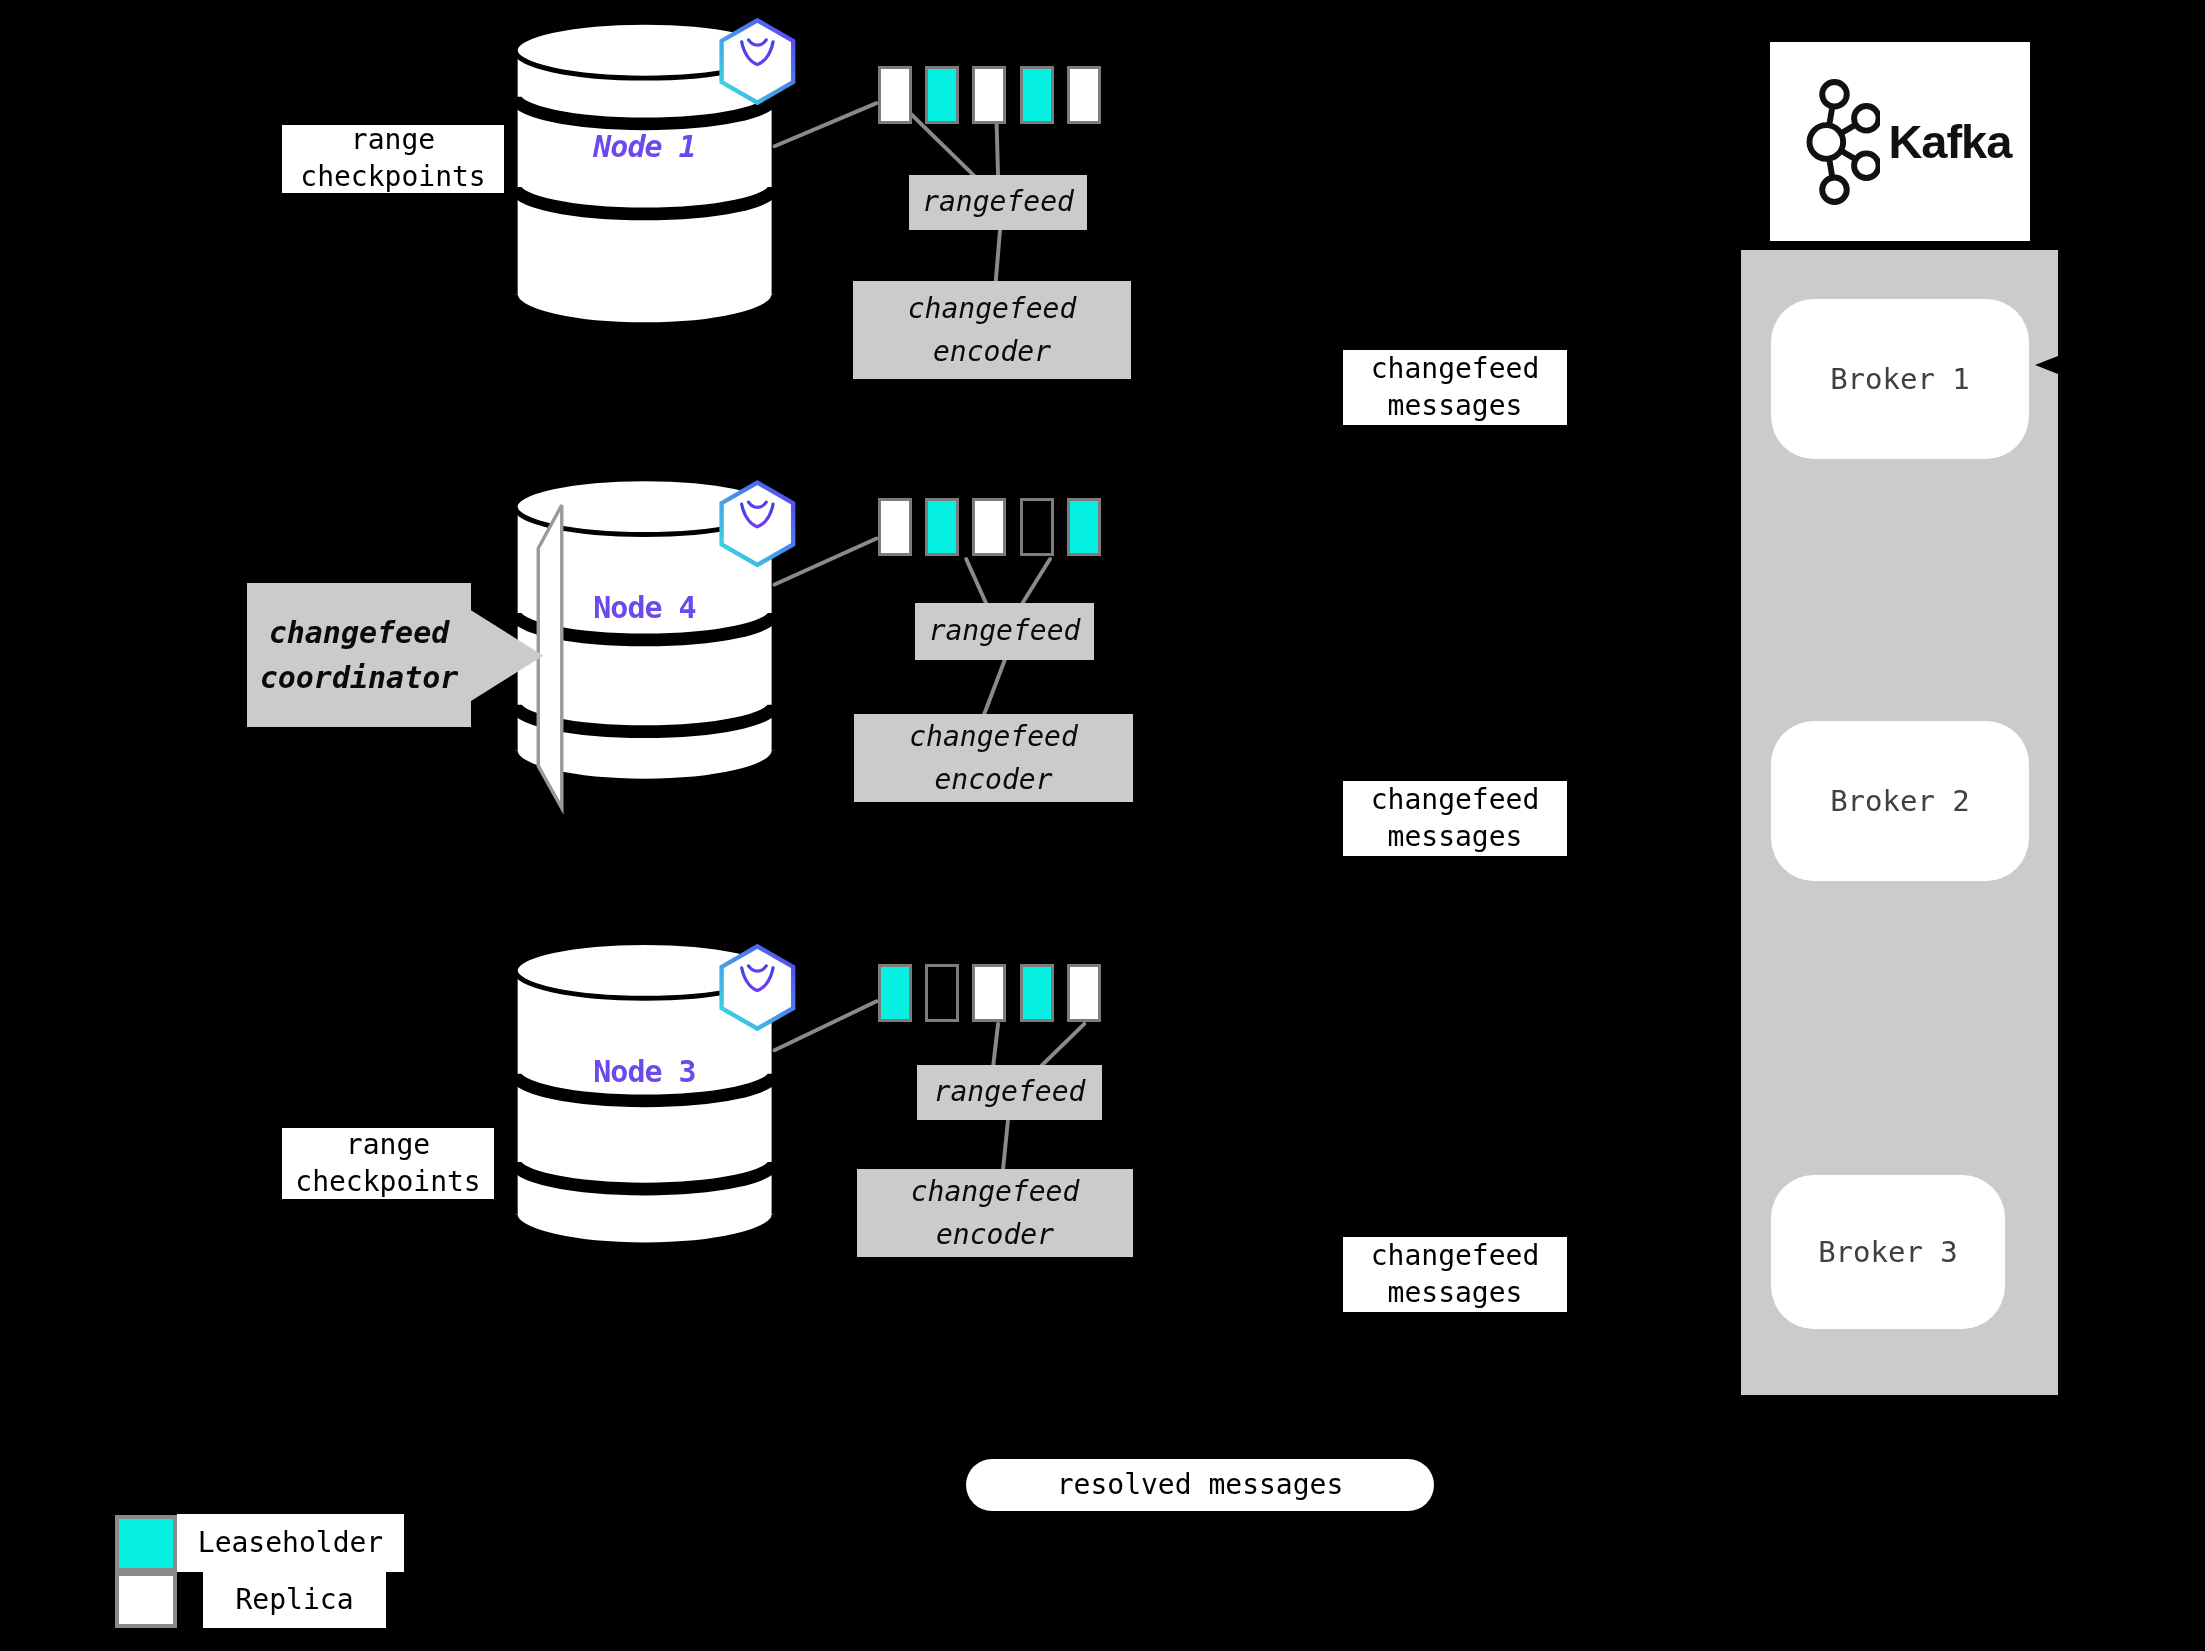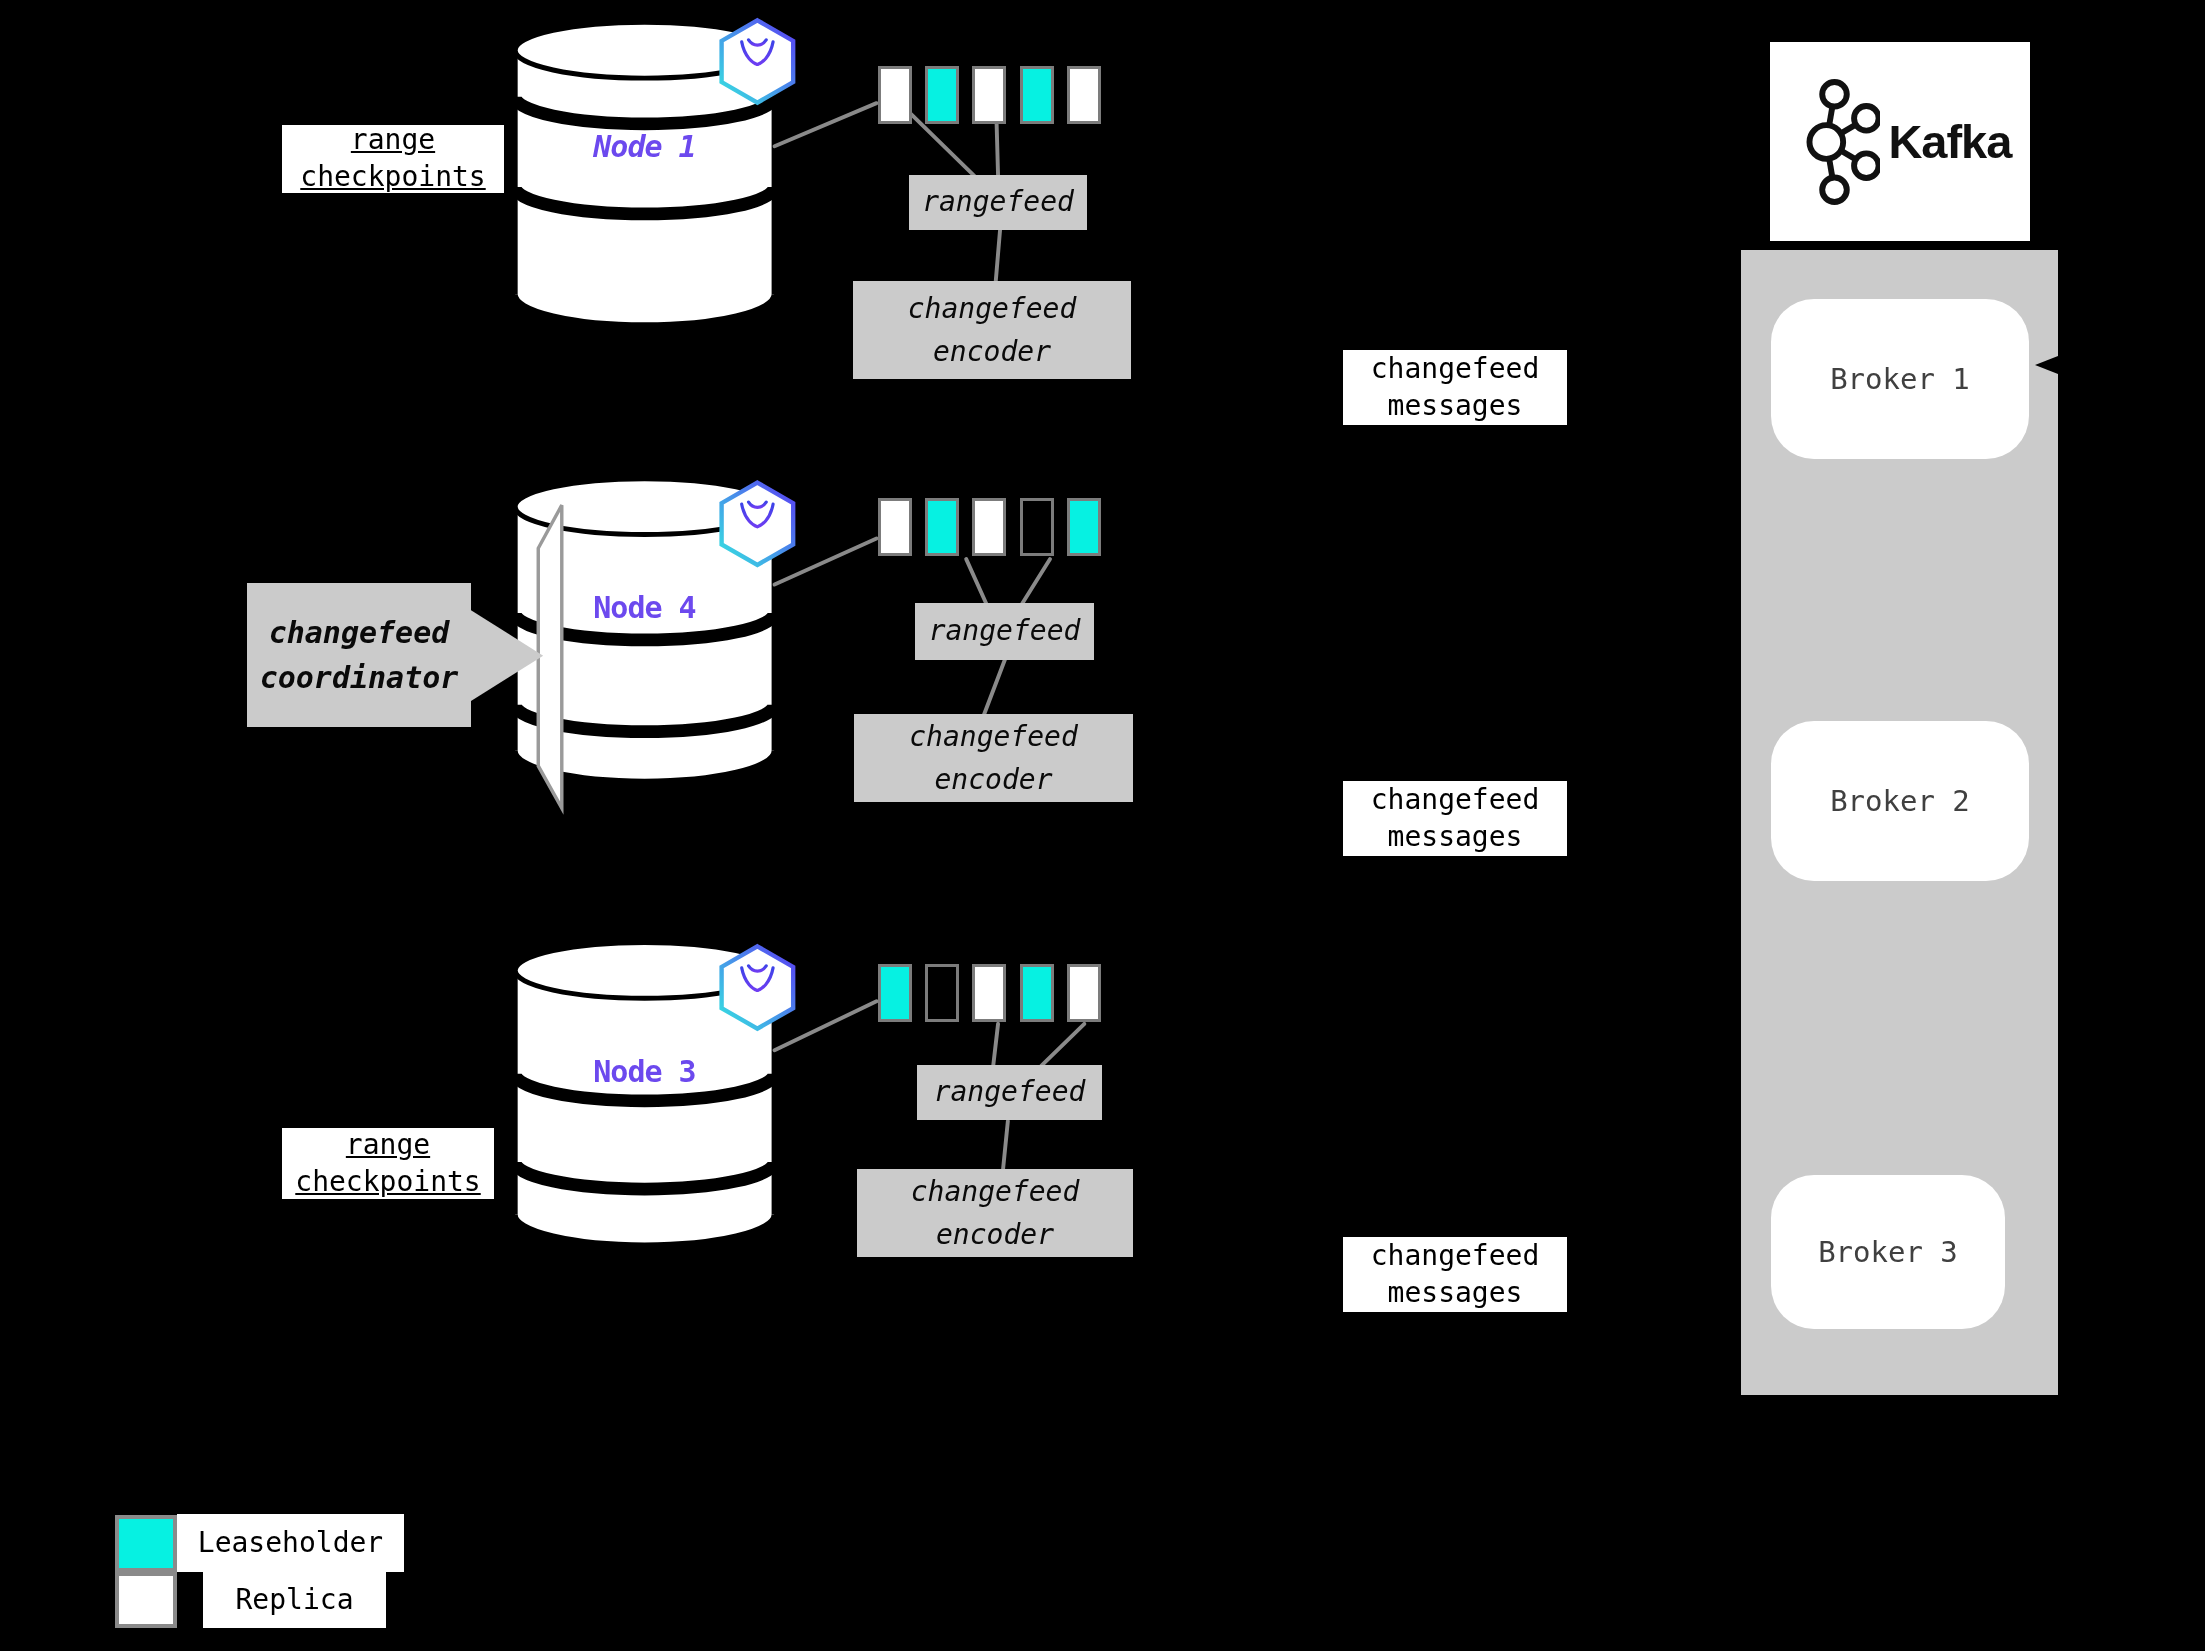--- a/index.html
+++ b/index.html
@@ -63,21 +63,21 @@
   }
   .pill{border-radius:26px;}
   .legend-swatch{border:4.9px solid #8a8a8a;z-index:2;}
   .legend-swatch.leaseholder{background:var(--cyan);}
   .legend-swatch.replica{background:var(--replica);}
   .arrowhead{
     width:0;height:0;z-index:5;
     border-top:9.3px solid transparent;border-bottom:9.3px solid transparent;
     border-right:23.5px solid #000;
   }
-  .clip{overflow:hidden;text-decoration:underline;}
+  .clip{overflow:hidden;}
 </style>
 </head>
 <body>
 
 <div id="canvas">
 
   <svg id="shape-layer" width="2205" height="1652" viewBox="0 0 4498 3369">
     <defs>
       <linearGradient id="hexGrad" x1="0" y1="1" x2="1" y2="0">
         <stop offset="0" stop-color="#35e5e0"></stop>
@@ -232,20 +232,21 @@
   <div class="abs panel coordinator" style="left:247px;top:583px;width:224px;height:144px;">changefeed coordinator</div>
 
   <div class="abs kafka-container" style="left:1741px;top:250px;width:317px;height:1145px;"></div>
 
   <div class="abs broker" style="left:1771px;top:299px;width:258px;height:160px;">Broker 1</div>
   <div class="abs broker" style="left:1771px;top:721px;width:258px;height:160px;">Broker 2</div>
   <div class="abs broker" style="left:1771px;top:1175px;width:234px;height:154px;">Broker 3</div>
 
   <div class="abs arrowhead" style="left:2035px;top:356px;"></div>
 
+  <div class="abs white-box fs57 pill" style="left:966px;top:1459px;width:468px;height:52px;">resolved messages</div>
 
   <div class="abs legend-swatch leaseholder" style="left:115px;top:1515px;width:62px;height:57px;"></div>
   <div class="abs legend-swatch replica" style="left:115px;top:1572px;width:62px;height:56px;"></div>
   <div class="abs white-box fs57" style="left:177px;top:1514px;width:227px;height:58px;">Leaseholder</div>
   <div class="abs white-box fs57" style="left:191px;top:1572px;width:183px;height:56px;margin-left:12px;">Replica</div>
 
 </div>
 
 
 </body></html>

